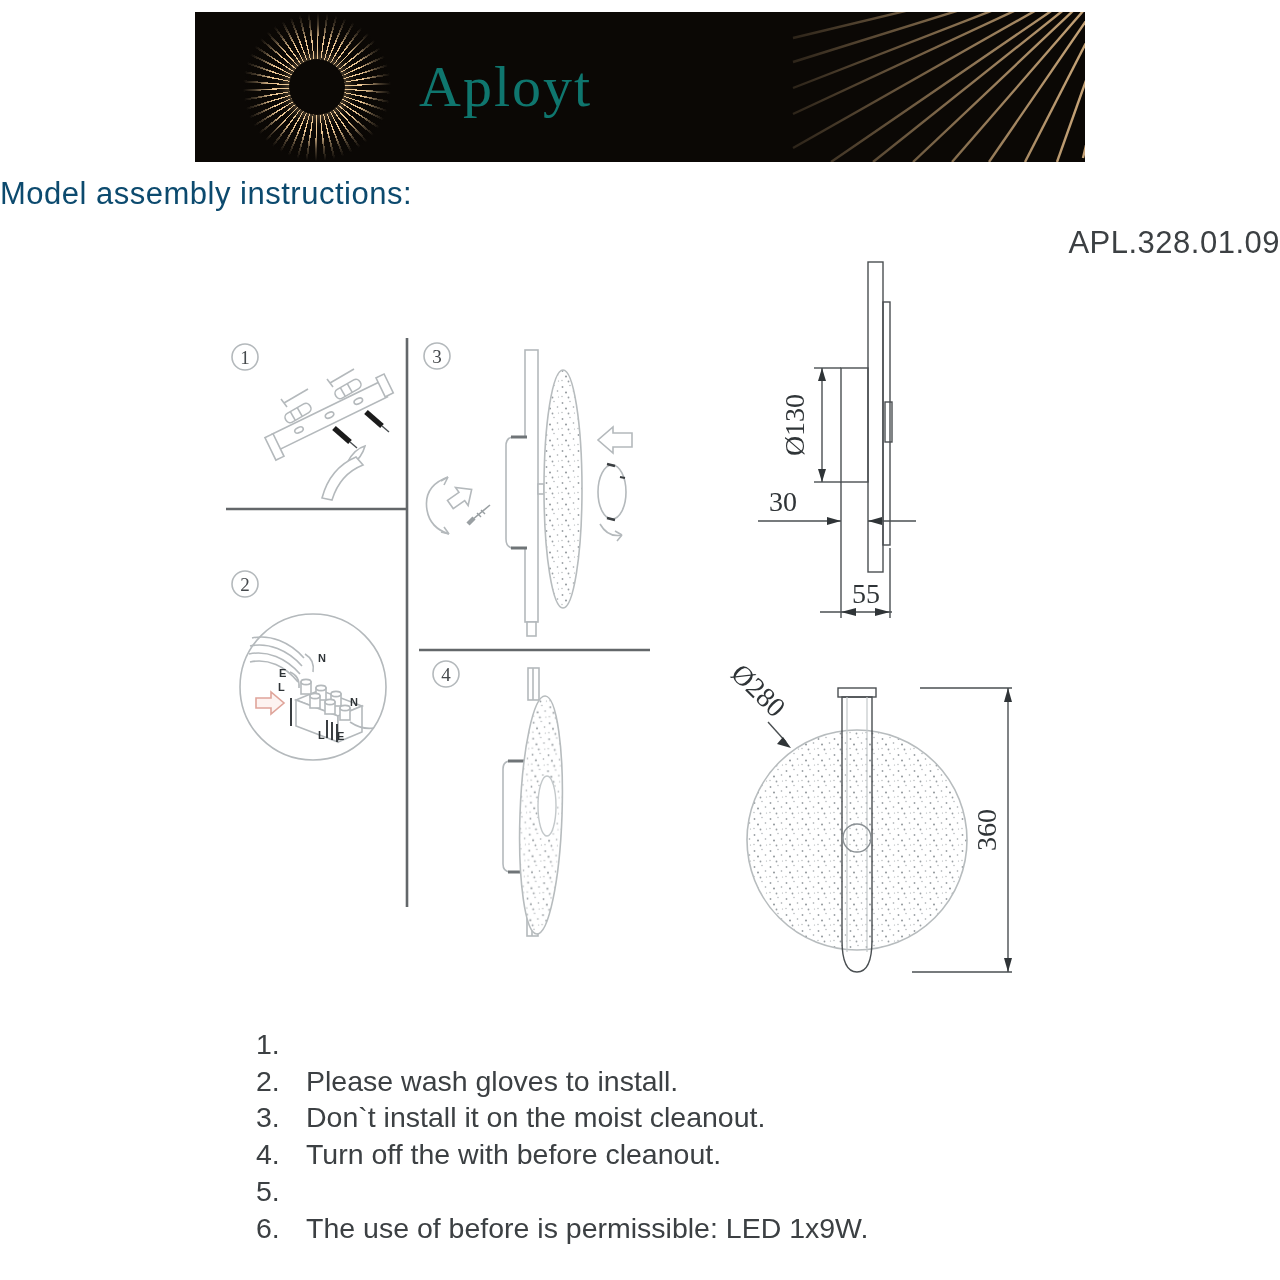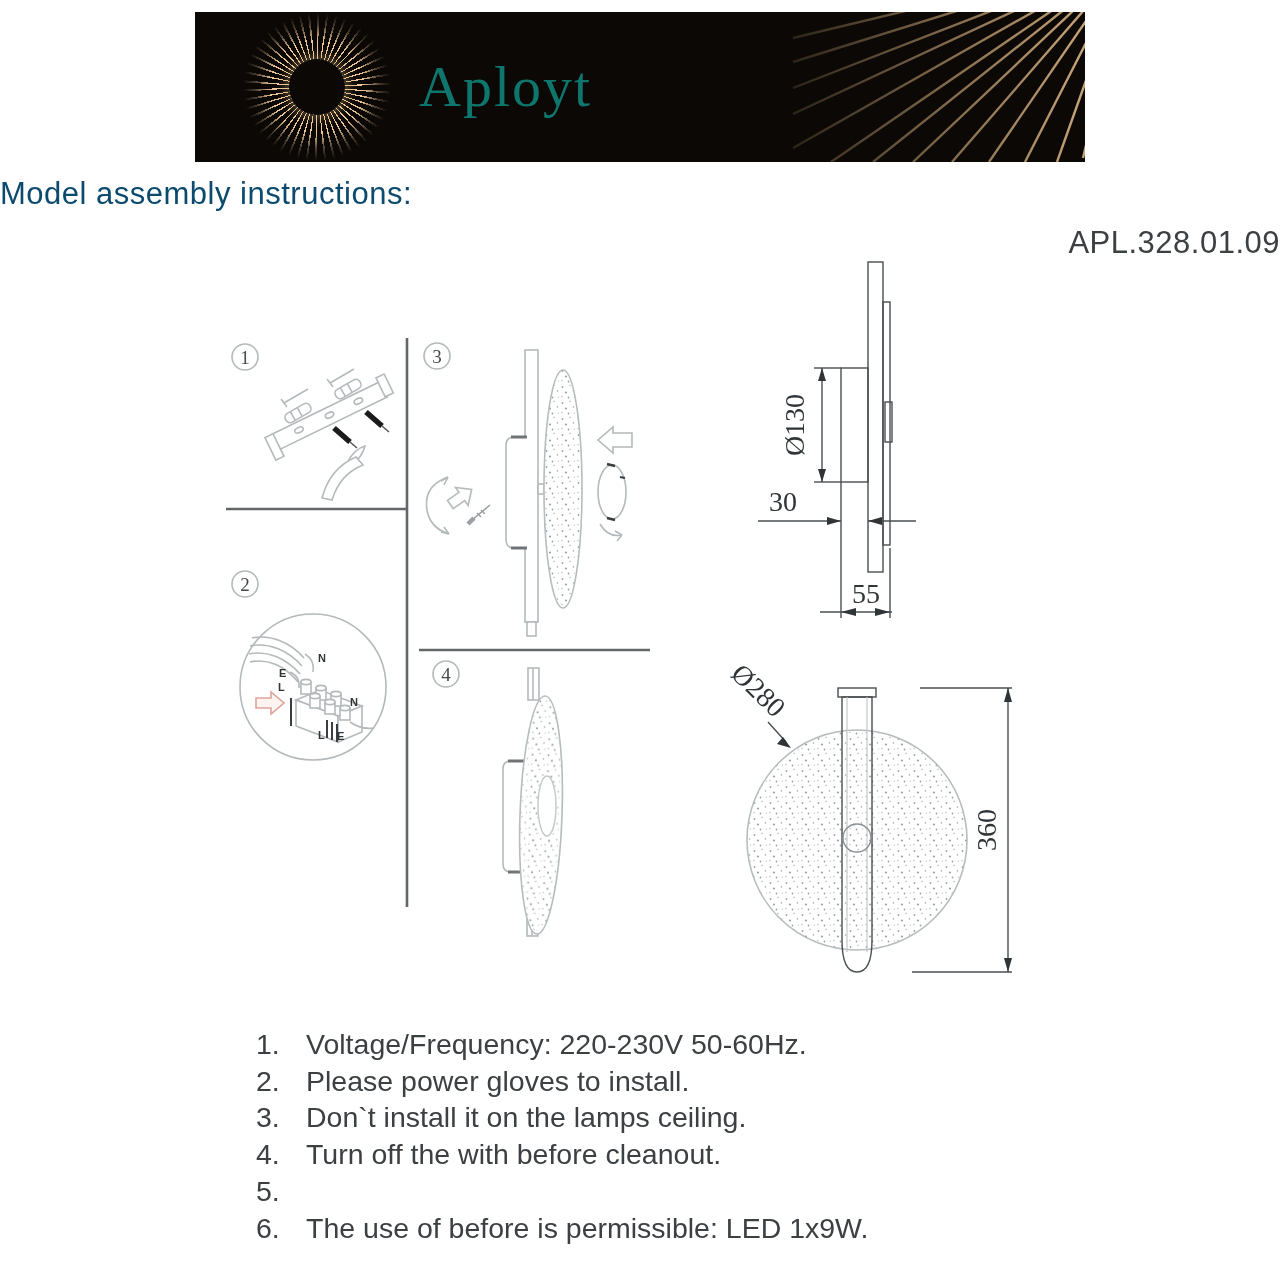--- a/index.html
+++ b/index.html
@@ -279,29 +279,28 @@
 
       <text transform="translate(752 697) rotate(44)" text-anchor="middle" class="dim-label" font-size="30">Ø280</text>
       <line x1="768" y1="722" x2="786" y2="742" class="dim"></line>
       <polygon points="791,748 777,744 783,737" class="dimf"></polygon>
     </g>
   </svg>
 
   <div class="list">
     <div class="li">
         <span class="num">1.</span>
-        <span>Voltage/Frequency: 220-230V 50-60Hz.</span>
       </div>
     <div class="li">
         <span class="num">2.</span>
-        <span>Please power gloves to install.</span>
+        <span>Please wash gloves to install.</span>
       </div>
     <div class="li">
         <span class="num">3.</span>
-        <span>Don`t install it on the lamps ceiling.</span>
+        <span>Don`t install it on the moist cleanout.</span>
       </div>
     <div class="li">
         <span class="num">4.</span>
         <span>Turn off the with before cleanout.</span>
       </div>
     <div class="li">
         <span class="num">5.</span>
       </div>
     <div class="li">
         <span class="num">6.</span>

